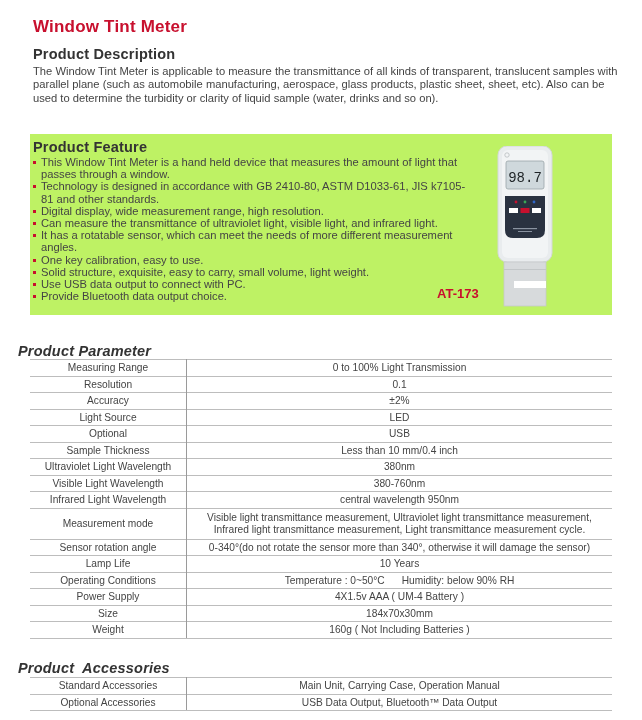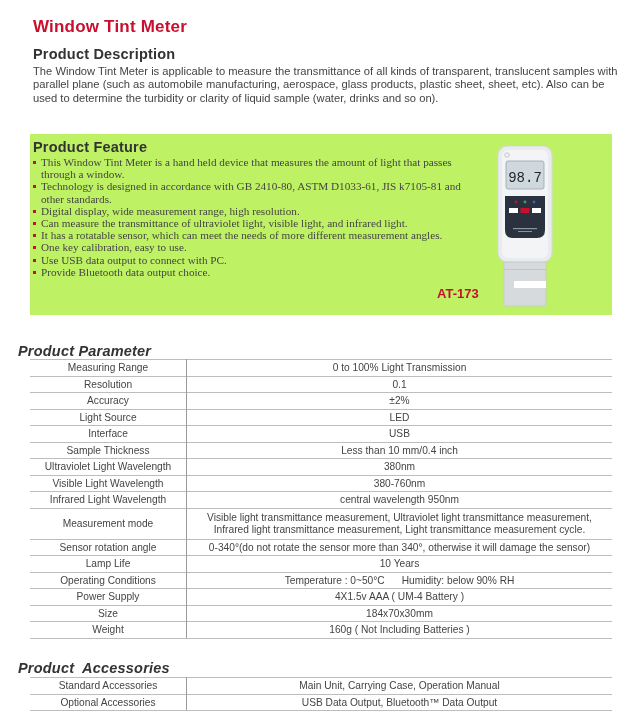--- a/index.html
+++ b/index.html
@@ -8,21 +8,21 @@
   .title { position: absolute; left: 33px; top: 17px; font-size: 17px; font-weight: bold;
            color: #c8102e; letter-spacing: 0.2px; }
   .h2 { font-size: 14.5px; font-weight: bold; color: #333; letter-spacing: 0.2px; }
   .desc-head { position: absolute; left: 33px; top: 46px; }
   .desc-text { position: absolute; left: 33px; top: 65px; width: 590px; font-size: 11.2px;
                line-height: 13.3px; color: #444; }
   .feature-box { position: absolute; left: 30px; top: 134px; width: 582px; height: 181px;
                  background: #bef264; }
   .feature-head { position: absolute; left: 3px; top: 5px; }
   .feature-list { position: absolute; left: 3px; top: 22px; margin: 0; padding: 0;
-                  list-style: none; font-size: 11.2px; line-height: 12.2px; color: #444; width: 440px; font-family: Liberation Serif, serif; }
+                  list-style: none; font-size: 11.2px; line-height: 12.2px; color: #444; width: 440px; }
   .feature-list li { position: relative; padding-left: 8px; }
   .feature-list li .bullet { position: absolute; left: 0; top: 5px; width: 3px; height: 3px;
                   background: #c8102e; }
   .model { position: absolute; left: 407px; top: 152px; font-size: 13px; font-weight: bold;
            color: #c8102e; }
   .device { position: absolute; left: 466px; top: 12px; width: 58px; height: 162px; }
   .section { position: absolute; left: 18px; width: 579px; font-style: italic; }
   .params-head { top: 343px; }
   .acc-head { top: 660px; }
   table.spec { position: absolute; left: 30px; width: 582px; border-collapse: collapse;
@@ -45,20 +45,21 @@
 
 <div class="feature-box">
   <div class="h2 feature-head">Product Feature</div>
   <ul class="feature-list">
     <li><span class="bullet"></span><span>This Window Tint Meter is a hand held device that measures the amount of light that passes through a window.</span></li>
     <li><span class="bullet"></span><span>Technology is designed in accordance with  GB 2410-80, ASTM D1033-61, JIS k7105-81 and other standards.</span></li>
     <li><span class="bullet"></span><span>Digital display, wide measurement range, high resolution.</span></li>
     <li><span class="bullet"></span><span>Can measure the transmittance of ultraviolet light, visible light, and infrared light.</span></li>
     <li><span class="bullet"></span><span>It has a rotatable sensor, which can meet the needs of more different measurement angles.</span></li>
     <li><span class="bullet"></span><span>One key calibration, easy to use.</span></li>
+    <li><span class="bullet"></span><span>Solid structure, exquisite, easy to carry, small volume, light weight.</span></li>
     <li><span class="bullet"></span><span>Use USB data output to connect with PC.</span></li>
     <li><span class="bullet"></span><span>Provide Bluetooth data output choice.</span></li>
   </ul>
 
   <svg class="device" viewBox="0 0 58 162">
     <rect x="2" y="0" width="54" height="116" rx="9" fill="#e9ecee" stroke="#d4d8da" stroke-width="1"></rect>
     <rect x="6" y="4" width="46" height="108" rx="6" fill="#f2f4f5"></rect>
     <circle cx="11" cy="9" r="2.2" fill="none" stroke="#b8bcbf" stroke-width="0.8"></circle>
     <rect x="10" y="15" width="38" height="28" rx="2" fill="#cfd8dc" stroke="#9aa4a8" stroke-width="0.8"></rect>
     <text x="29" y="36" text-anchor="middle" font-family="Liberation Mono, monospace" font-size="14" fill="#1e2326">98.7</text>
@@ -92,21 +93,21 @@
       </tr>
     <tr>
         <td class="k">Accuracy</td>
         <td class="v">±2%</td>
       </tr>
     <tr>
         <td class="k">Light Source</td>
         <td class="v">LED</td>
       </tr>
     <tr>
-        <td class="k">Interface</td>
+        <td class="k">Optional</td>
         <td class="v">USB</td>
       </tr>
     <tr>
         <td class="k">Sample Thickness</td>
         <td class="v">Less than 10 mm/0.4 inch</td>
       </tr>
     <tr>
         <td class="k">Ultraviolet Light Wavelength</td>
         <td class="v">380nm</td>
       </tr>

